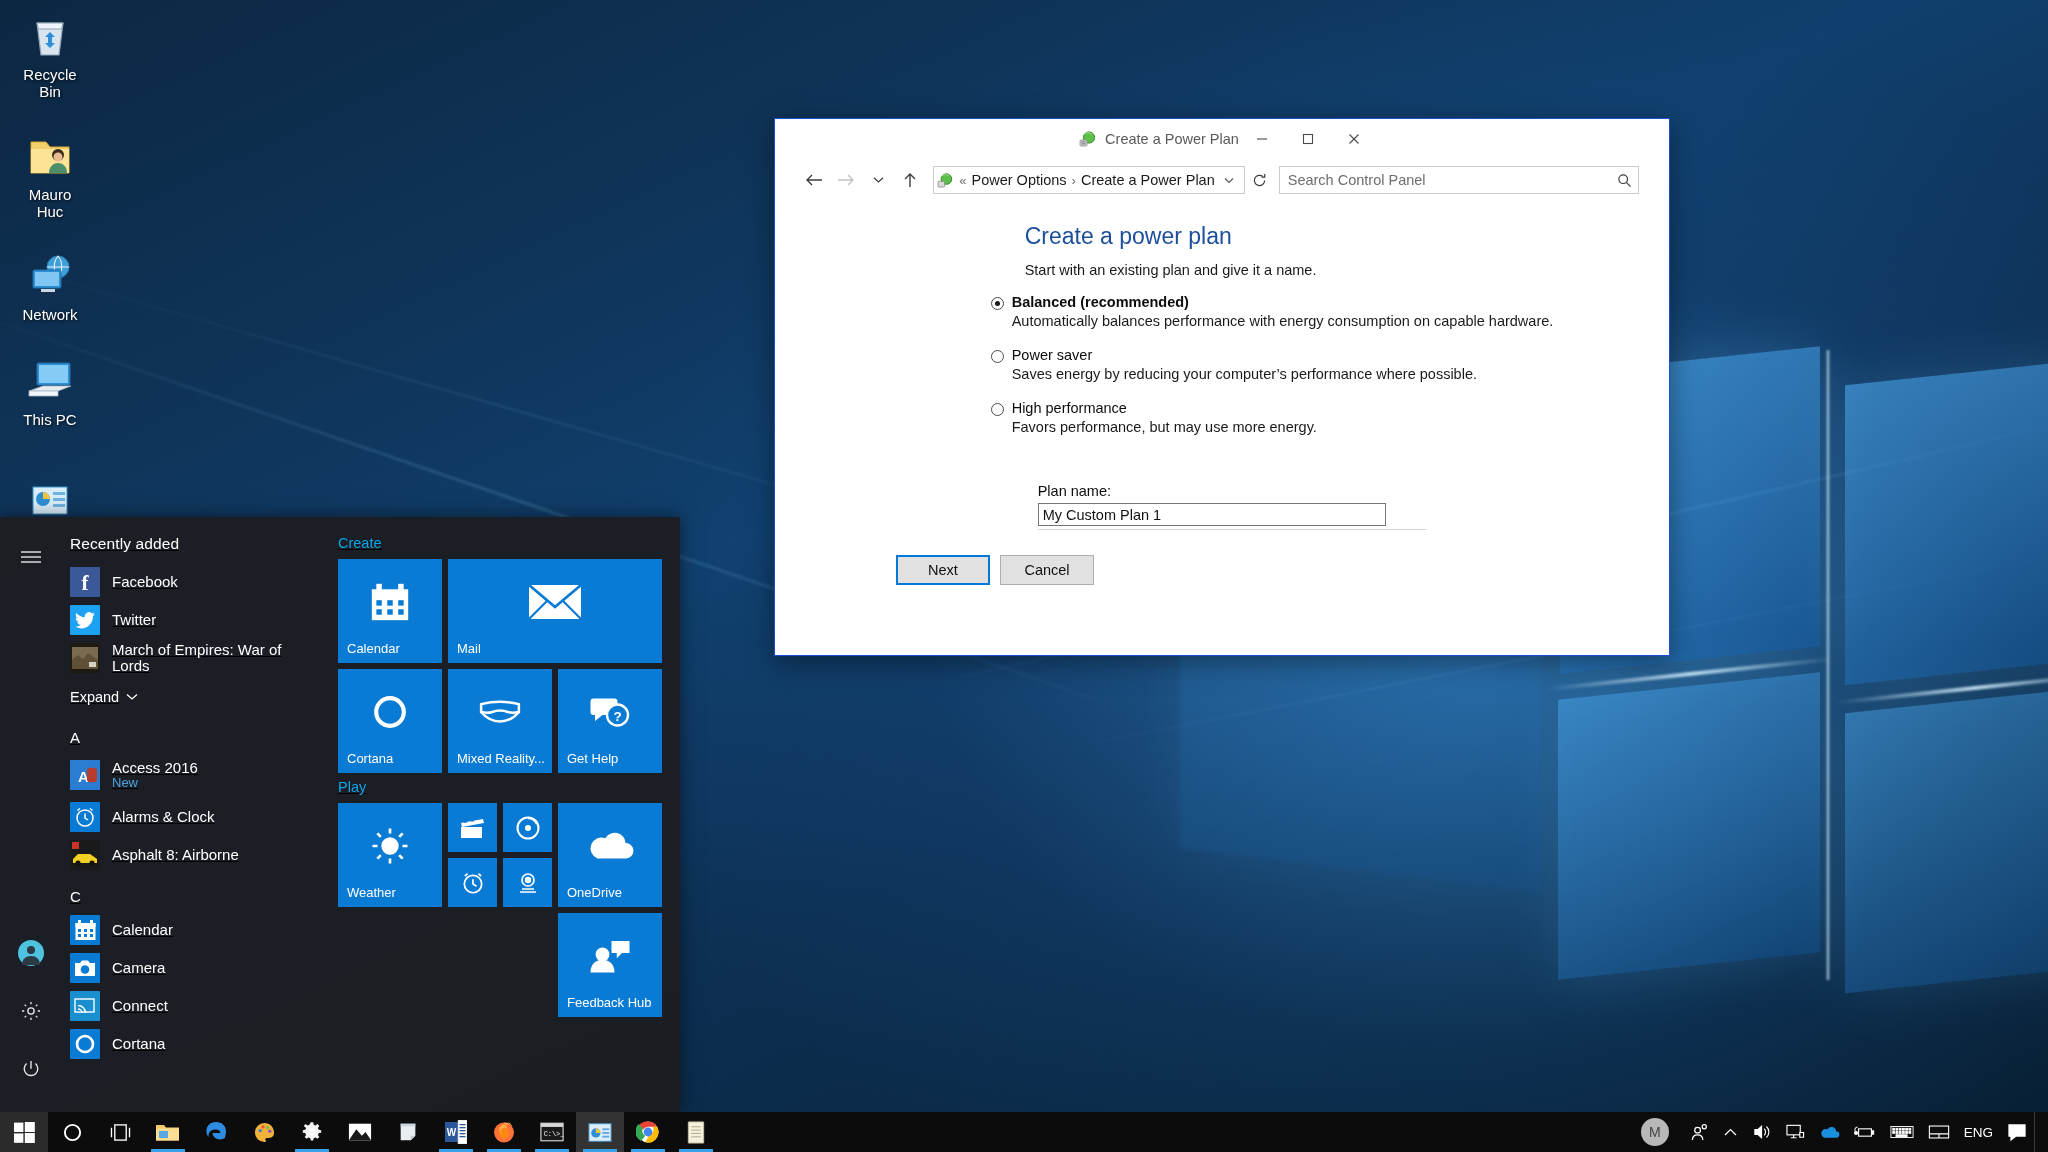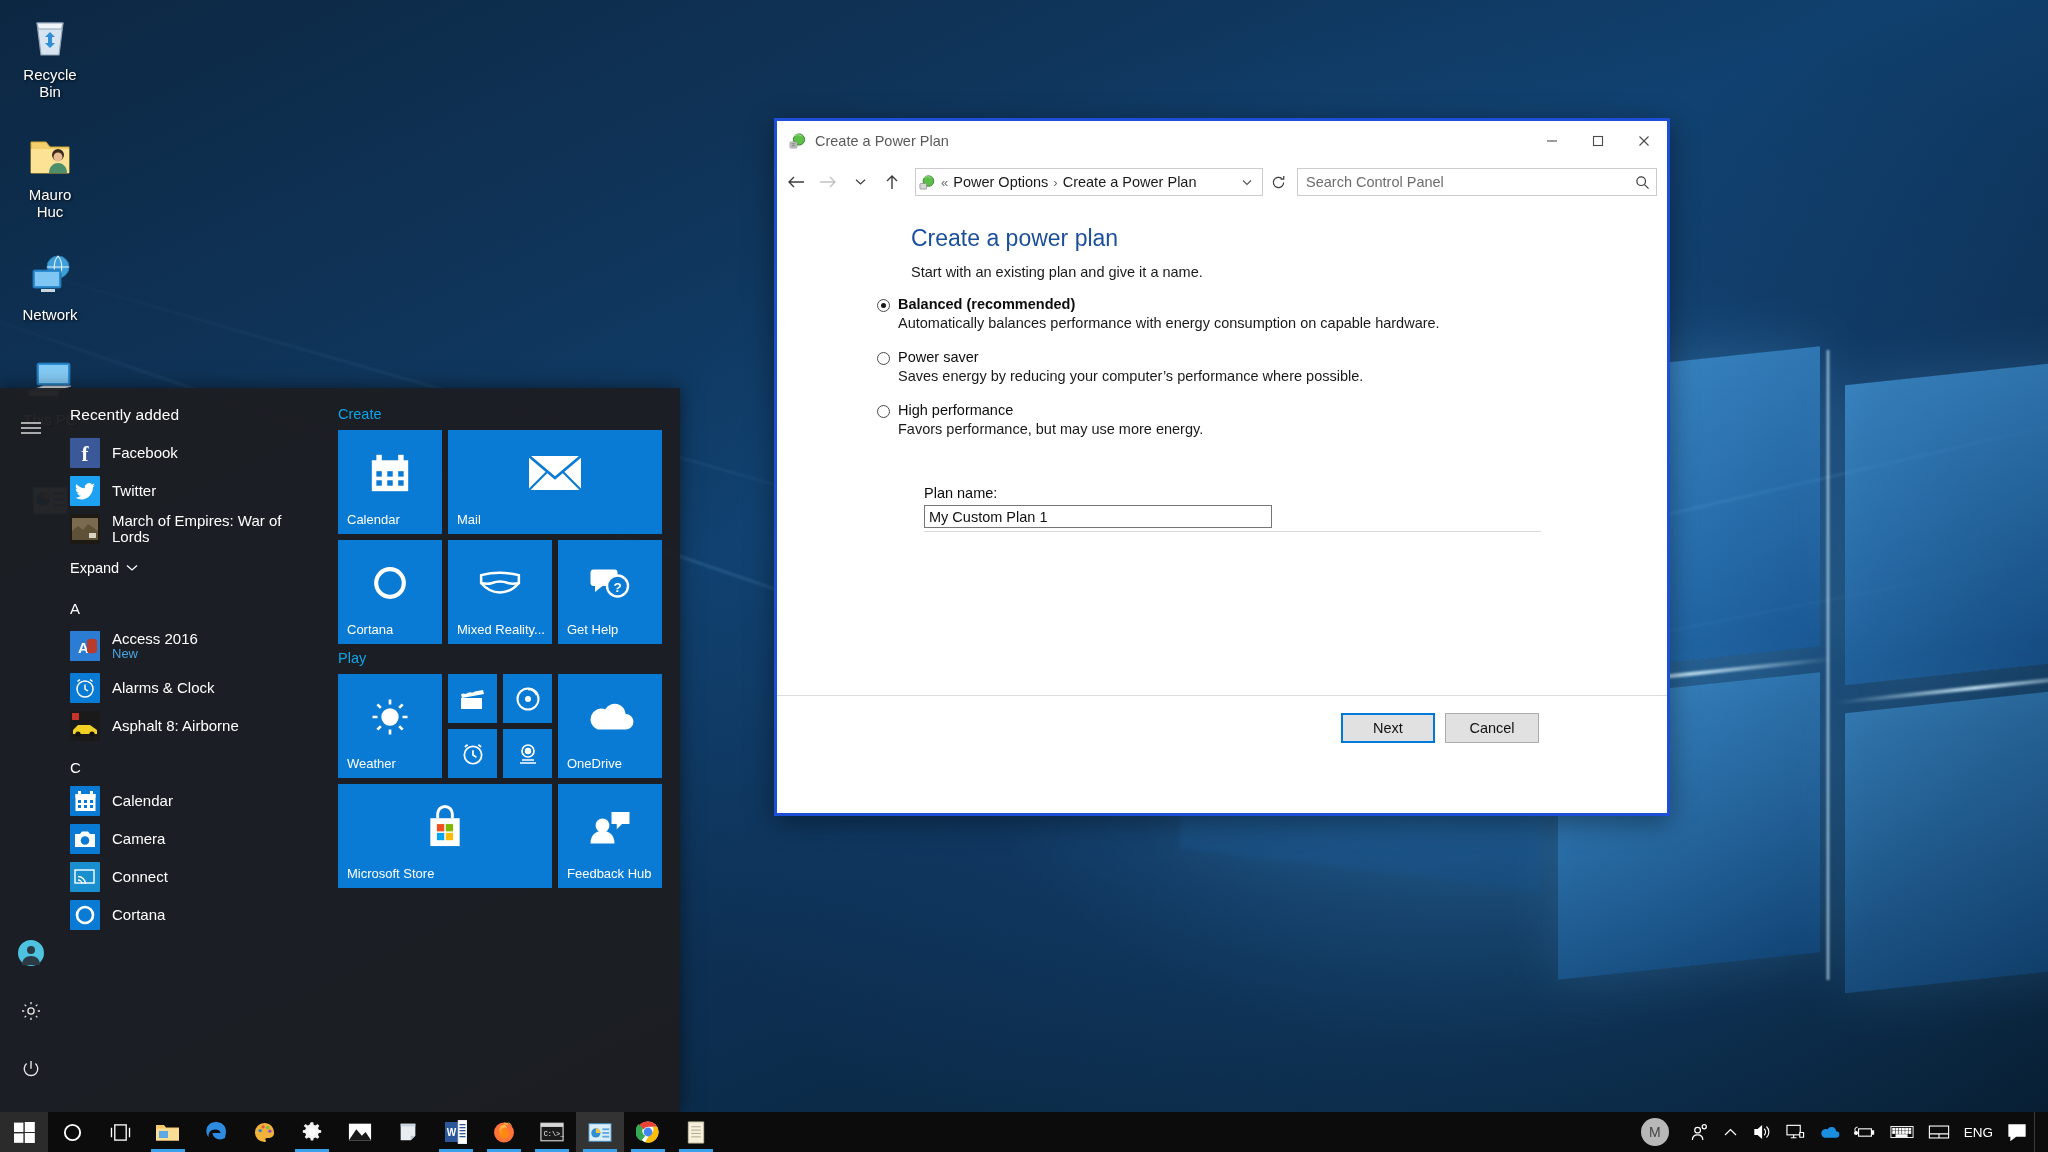--- a/index.html
+++ b/index.html
@@ -42,24 +42,25 @@
     position:absolute; width:96px; text-align:center;
     color:#fff; font-size:15px; line-height:17px;
     text-shadow:1px 1px 3px rgba(0,0,0,0.85);
     cursor:default;
   }
   .desk-icon .glyph { height:50px; margin:0 auto 6px; width:50px; position:relative; }
   .desk-icon .cap { display:block; }
 
   
   #start-menu {
-    position:absolute; left:0; bottom:40px; width:680px; height:724px;
+    position:absolute; left:0; bottom:40px; width:680px; height:595px;
     background:rgba(28,29,33,0.96);
     display:flex;
     box-shadow: 0 0 18px rgba(0,0,0,0.5);
+    text-decoration: underline;
   }
   #start-rail {
     width:62px; flex:0 0 62px; position:relative;
     display:flex; flex-direction:column; justify-content:space-between;
     padding:20px 0 14px;
   }
   .rail-btn {
     width:62px; height:58px; display:flex; align-items:center; justify-content:center;
     color:#e9e9e9;
   }
@@ -94,25 +95,26 @@
     position:absolute; background:#0a7bd4; color:#fff; cursor:default;
     display:flex; align-items:flex-end;
   }
   .tile .tname { font-size:13px; padding:0 0 7px 9px; white-space:nowrap; }
   .tile .tglyph { position:absolute; left:0; right:0; top:0; bottom:18px;
                   display:flex; align-items:center; justify-content:center; }
   .tile.small .tglyph { bottom:0; }
 
   
   #cp-window {
-    position:absolute; left:774px; top:118px; width:896px; height:698px;
-    background:#fff; border:3px solid #1d4ed8;
+    position:absolute; left:774px; top:118px; width:896px; height:538px;
+    background:#fff; border:1px solid #1d4ed8;
     box-shadow:0 6px 26px rgba(0,0,0,.4);
     display:flex; flex-direction:column;
     font-size:14.5px;
+    align-items:center;
   }
   #cp-titlebar { height:40px; display:flex; align-items:center; flex:0 0 40px; }
   #cp-titlebar .tb-icon { width:18px; height:18px; margin:0 8px 0 12px; position:relative; }
   #cp-title-text { color:#5a5a5a; font-size:14.5px; flex:1; }
   .winbtn { width:46px; height:40px; display:flex; align-items:center; justify-content:center;
             color:#4a4a4a; }
 
   #cp-navbar { height:42px; flex:0 0 42px; display:flex; align-items:center; padding:0 10px 0 4px; gap:2px; }
   .navbtn { width:30px; height:30px; display:flex; align-items:center; justify-content:center;
             color:#3d3d3d; font-size:17px; }
@@ -554,35 +556,20 @@
             </svg>
         </div>
       </div>
       <div class="tile" style="left:220px; top:0; width:104px; height:104px;">
         <div class="tglyph">
           <svg width="50" height="32" viewBox="0 0 32 20">
             <path d="M8 18 h18 a5 5 0 0 0 0-10 a7 7 0 0 0-13-3 a5.5 5.5 0 0 0-5 13 Z" fill="#fff"></path>
             </svg>
         </div>
         <span class="tname">OneDrive</span>
-      </div>
-      <div class="tile" style="left:0; top:110px; width:214px; height:104px;">
-        <div class="tglyph">
-          <svg width="44" height="44" viewBox="0 0 30 30">
-            <path d="M5 9 h20 v19 H5 Z" fill="#fff"></path>
-            <path d="M10 9 V6 a5 5 0 0 1 10 0 v3" fill="none" stroke="#fff" stroke-width="2"></path>
-            <g>
-                <rect x="9.5" y="13" width="5" height="5" fill="#f25022"></rect>
-                <rect x="15.5" y="13" width="5" height="5" fill="#7fba00"></rect>
-            <rect x="9.5" y="19" width="5" height="5" fill="#00a4ef"></rect>
-                <rect x="15.5" y="19" width="5" height="5" fill="#ffb900"></rect>
-              </g>
-            </svg>
-        </div>
-        <span class="tname">Microsoft Store</span>
       </div>
       <div class="tile" style="left:220px; top:110px; width:104px; height:104px;">
         <div class="tglyph">
           <svg width="42" height="36" viewBox="0 0 28 24">
             <circle cx="9" cy="11" r="4.6" fill="#fff"></circle>
             <path d="M1 23 c0-6 4-8.5 8-8.5 s8 2.5 8 8.5 z" fill="#fff"></path>
             <path d="M15 2 h12 v8 h-5 l-3.5 3.5 V10 H15 Z" fill="#fff"></path>
             </svg>
         </div>
         <span class="tname">Feedback Hub</span>

